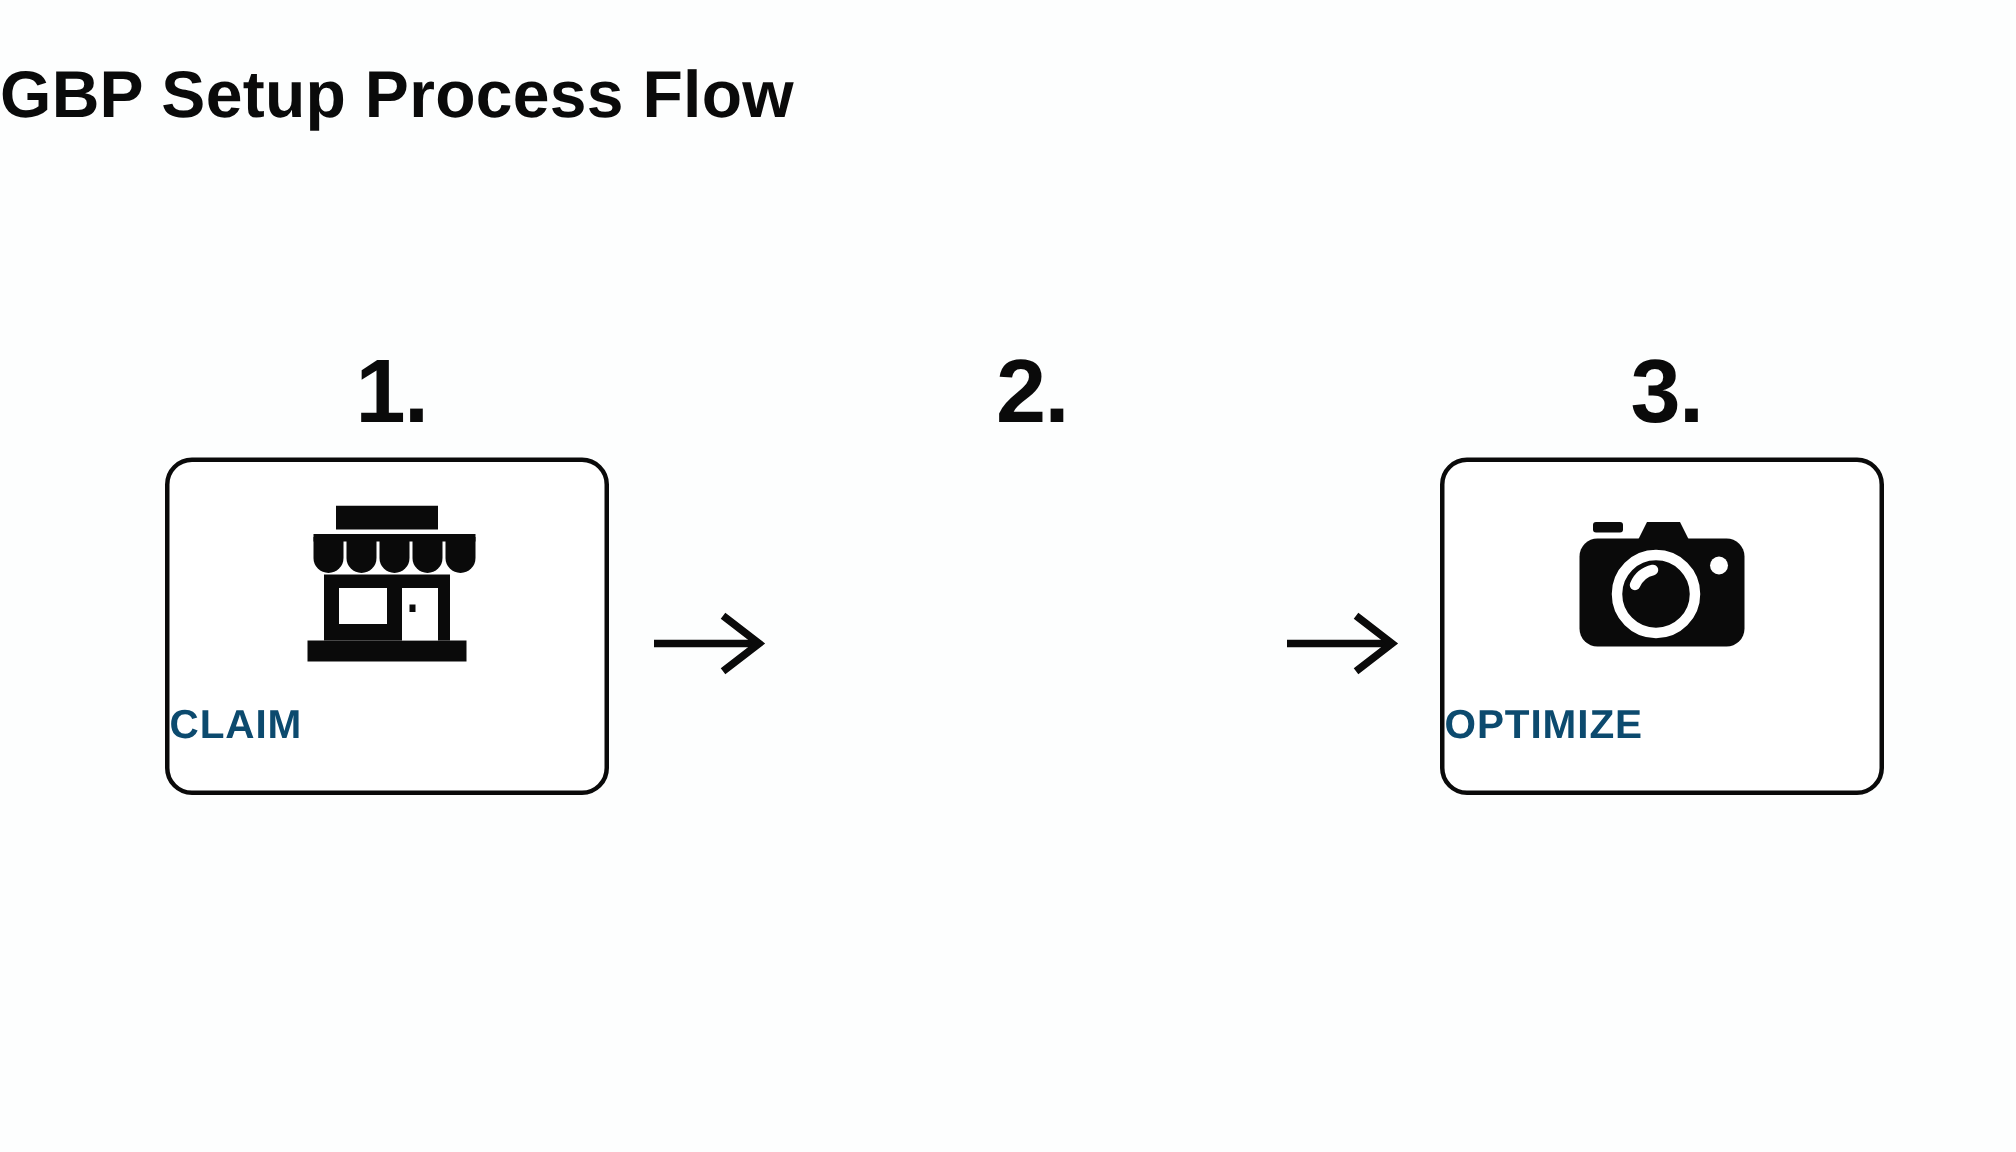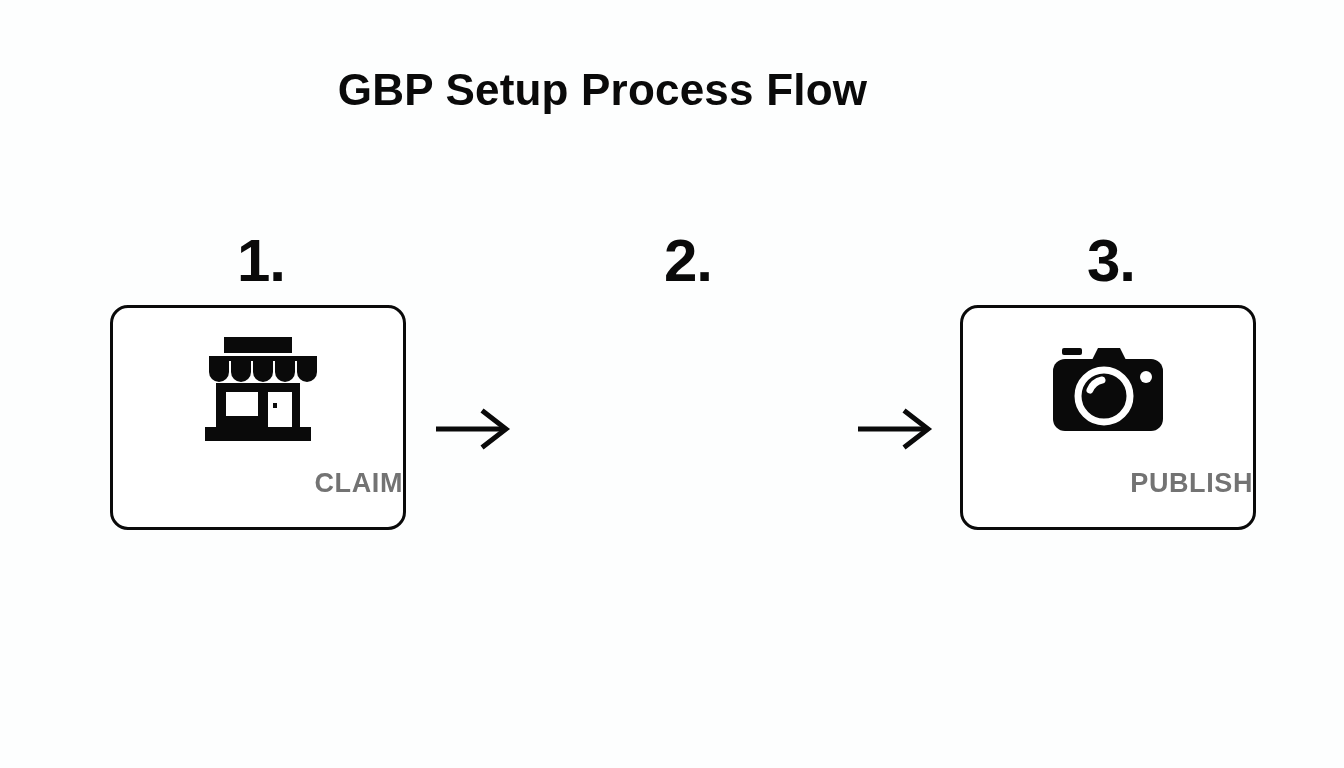--- a/index.html
+++ b/index.html
@@ -13,24 +13,24 @@
     background: #fdfefe;
     font-family: "Liberation Sans", sans-serif;
     color: #050505;
     overflow: hidden;
     position: relative;
   }
 
   
   .page-title {
     position: absolute;
-    top: 66px;
+    top: 40px;
     left: 0;
     width: 1205px;
-    text-align: center;
+    text-align: left;
     font-size: 44px;
     font-weight: bold;
     letter-spacing: 0.2px;
     color: #0a0a0a;
     line-height: 1.1;
   }
 
   
   .flow-row {
     position: absolute;
@@ -86,25 +86,25 @@
     display: flex;
     align-items: center;
     justify-content: center;
   }
 
   .card-label {
     position: absolute;
     bottom: 28px;
     left: 0;
     width: 100%;
-    text-align: right;
+    text-align: left;
     font-size: 27px;
     font-weight: bold;
     letter-spacing: 0.6px;
-    color: #737373;
+    color: #0c4a6e;
   }
 
   
   .arrow {
     position: absolute;
     top: 179px;
     width: 78px;
     height: 44px;
   }
   .arrow-1 { left: 326px; }
@@ -182,17 +182,17 @@
 
           <rect x="4" y="19" width="110" height="72" rx="12" fill="#0a0a0a"></rect>
 
           <circle cx="55" cy="56" r="26" fill="none" stroke="#ffffff" stroke-width="7"></circle>
 
           <path d="M41 50 a17 17 0 0 1 12 -10" fill="none" stroke="#ffffff" stroke-width="7" stroke-linecap="round"></path>
 
           <circle cx="97" cy="37" r="6" fill="#ffffff"></circle>
         </svg>
       </div>
-      <div class="card-label">PUBLISH</div>
+      <div class="card-label">OPTIMIZE</div>
     </div>
   </div>
 
 </div>
 
 </body></html>

